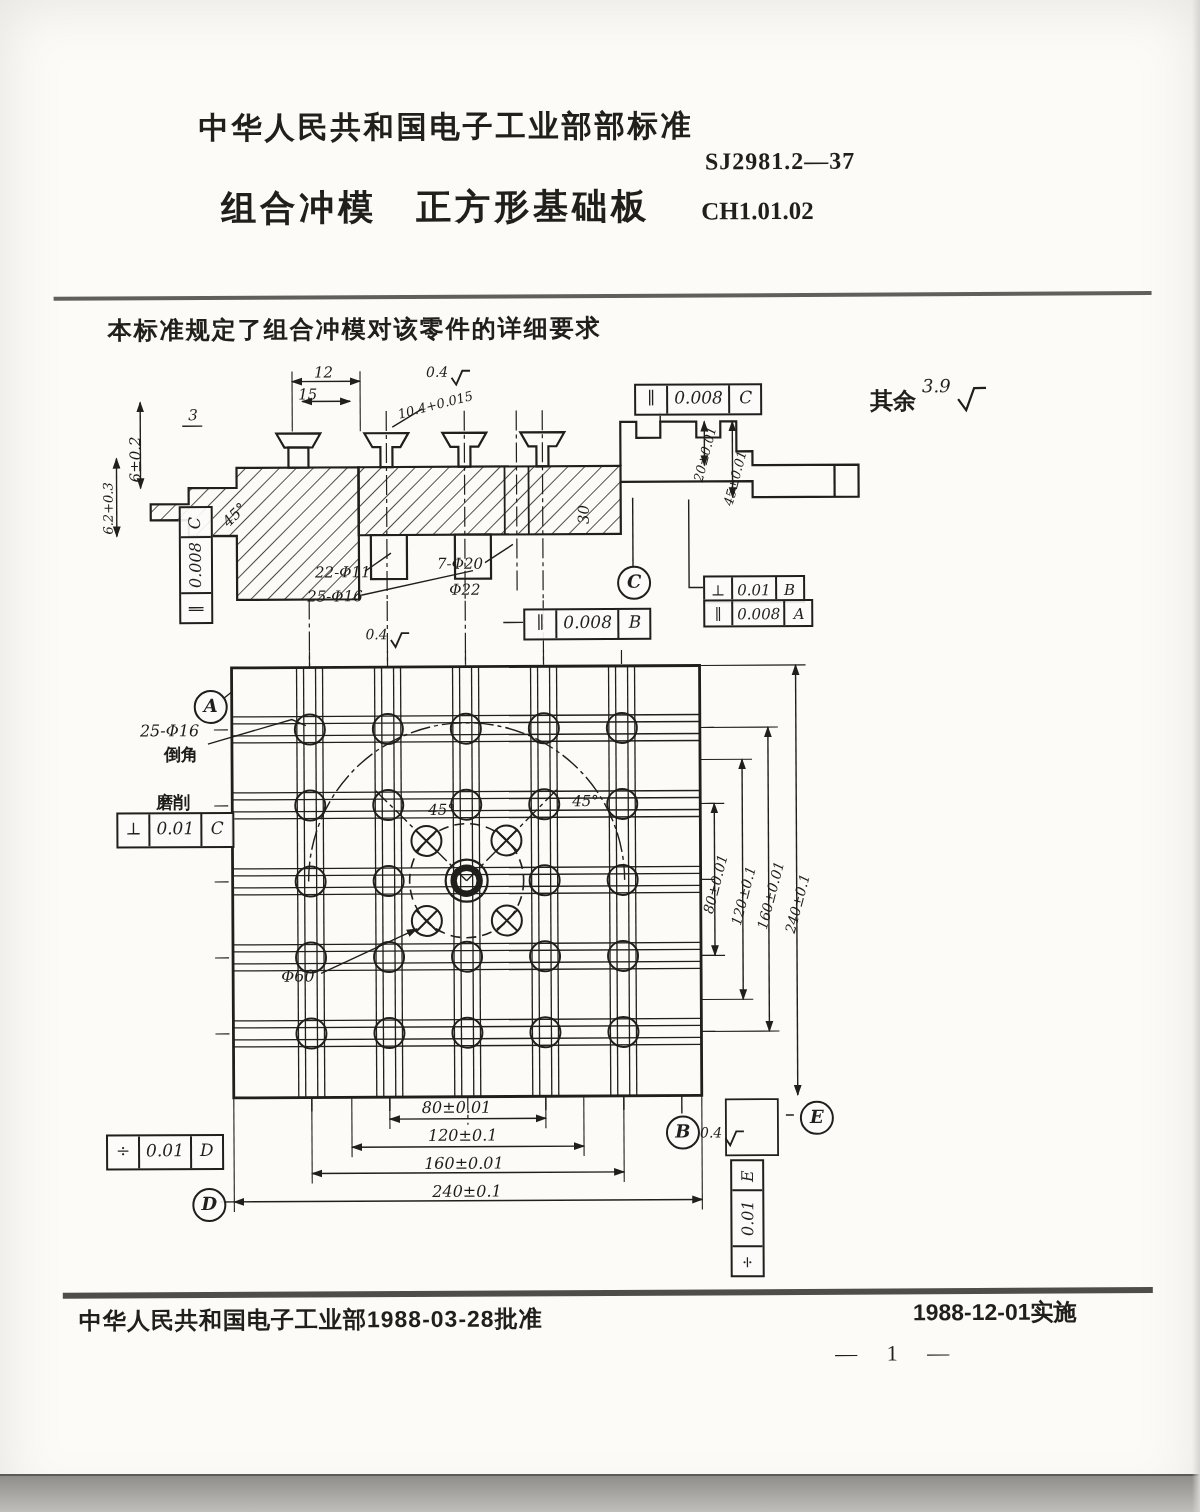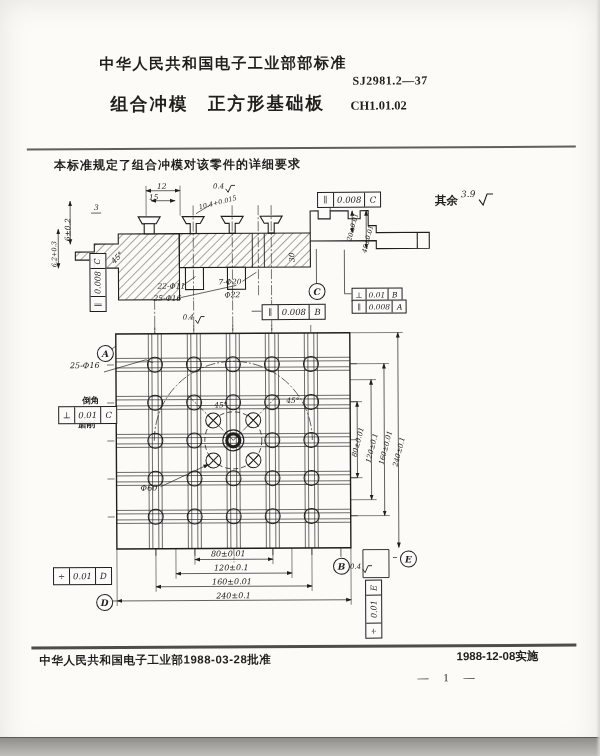--- a/index.html
+++ b/index.html
@@ -19,21 +19,21 @@
   .impl{left:455px;top:650px;font-size:11.5px;font-weight:bold;}
   .pageno{left:416px;top:672px;font-size:11px;font-family:"Liberation Serif",serif;letter-spacing:6px;}
   
   .strip{position:absolute;left:0;top:737px;width:600px;height:19px;
          background:linear-gradient(#8f8e8b,#c2c1be);border-top:1px solid #5c5b59;}
   .edge-r{position:absolute;right:0;top:0;width:4px;height:100%;
          background:linear-gradient(to left,#d5d4d1,rgba(213,212,209,0));}
   
   .lbl{position:absolute;font:italic 7.5px "DejaVu Serif",serif;color:#1d1c19;white-space:nowrap;}
   .lbl.big{font-size:8px;}
-  .lbl.cn{font-style:normal;font-weight:bold;font-size:8.5px;font-family:"Liberation Sans",sans-serif;margin-top:23px;}
+  .lbl.cn{font-style:normal;font-weight:bold;font-size:8.5px;font-family:"Liberation Sans",sans-serif;}
   .r90{transform:rotate(-90deg);transform-origin:0 0;}
   .r75{transform:rotate(-75deg);transform-origin:0 0;}
   .r45{transform:rotate(-45deg);transform-origin:0 0;}
   .r14{transform:rotate(-14deg);transform-origin:0 0;}
   
   .fcf{position:absolute;display:inline-flex;border:1.1px solid #201f1c;height:14px;
        background:rgba(252,251,248,.92);align-items:stretch;}
   .fcf .cell{display:flex;align-items:center;justify-content:center;padding:0 3px;
        border-left:1.1px solid #201f1c;font:italic 8.5px "DejaVu Serif",serif;min-width:9px;}
   .fcf .cell:first-child{border-left:none;}
@@ -404,19 +404,19 @@
   <div class="lbl big" style="left:213px;top:563px">120±0.1</div>
   <div class="lbl big" style="left:211px;top:577px">160±0.01</div>
   <div class="lbl big" style="left:215px;top:591px">240±0.1</div>
   <div class="lbl r75" style="left:350px;top:456px;font-size:7px">80±0.01</div>
   <div class="lbl r75" style="left:364px;top:462px;font-size:7px">120±0.1</div>
   <div class="lbl r75" style="left:377px;top:464px;font-size:7px">160±0.01</div>
   <div class="lbl r75" style="left:391px;top:466px;font-size:7px">240±0.1</div>
 
   <div class="abs rule" style="left:30px;top:645px;width:545px;height:2.5px;background:#2f2e2c"></div>
   <div class="abs approve">中华人民共和国电子工业部1988-03-28批准</div>
-  <div class="abs impl">1988-12-08实施</div>
+  <div class="abs impl">1988-12-01实施</div>
   <div class="abs pageno">— 1 —</div>
  </div>
 
  <div class="strip"></div>
  <div class="edge-r"></div>
 </div>
 
 </body></html>

